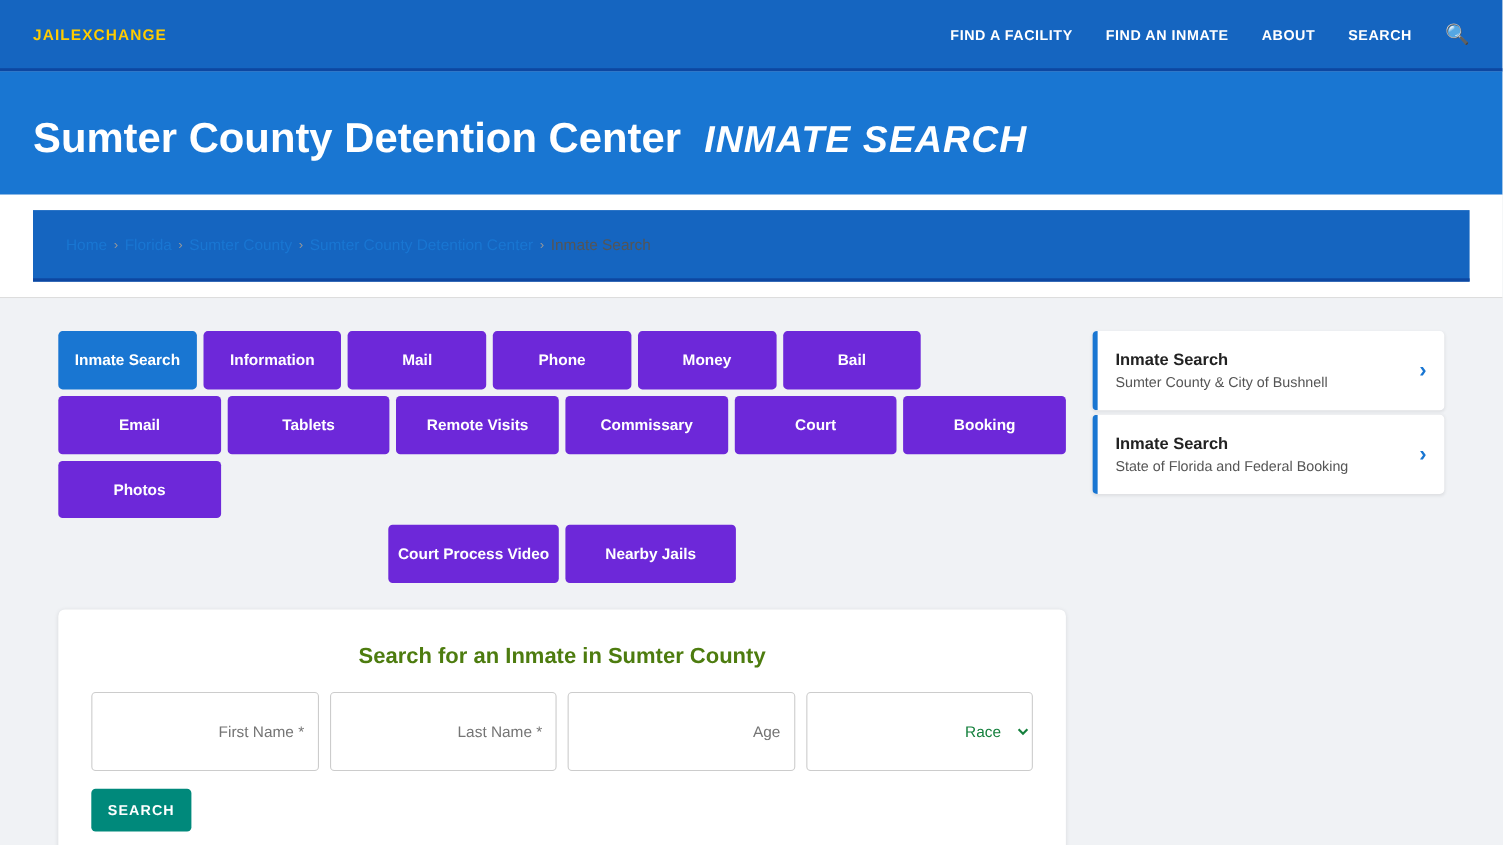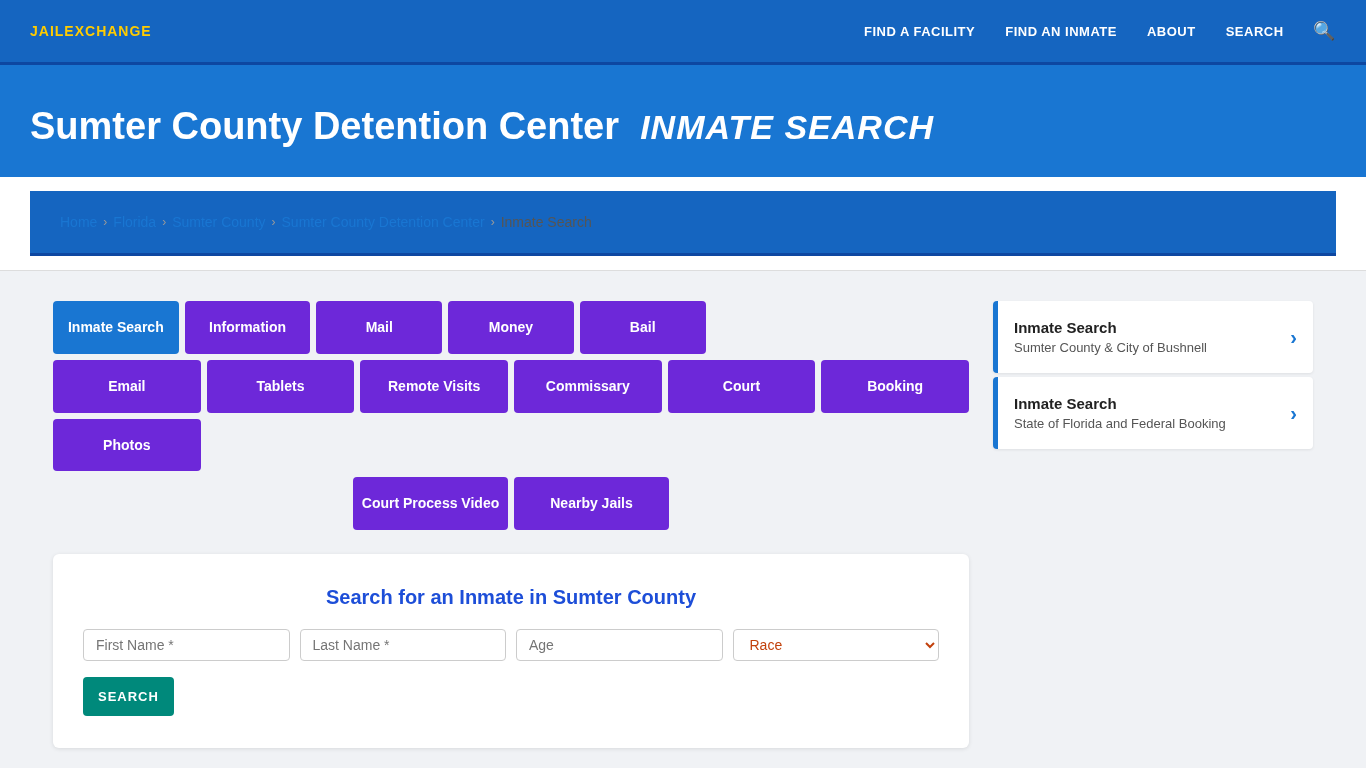--- a/index.html
+++ b/index.html
@@ -130,37 +130,38 @@
       background: #fff;
       border-radius: 6px;
       padding: 32px 30px;
       box-shadow: 0 1px 4px rgba(0,0,0,0.1);
     }
     .search-box h2 {
       text-align: center;
       font-size: 20px;
       font-weight: 700;
       margin-bottom: 20px;
-      color: #1d4ed8;
+      color: #4d7c0f;
     }
     .search-fields {
       display: flex;
       gap: 10px;
       flex-wrap: wrap;
       margin-bottom: 16px;
     }
     .search-fields input, .search-fields select {
       border: 1px solid #ccc;
       border-radius: 4px;
-      padding: 6px 12px;
+      padding: 26px 12px;
       font-size: 14px;
-      color: #c2410c;
+      color: #15803d;
       background: #fff;
       flex: 1;
       min-width: 100px;
+      text-align: right;
     }
     .search-btn {
       background: #00897b;
       color: #fff;
       border: none;
       border-radius: 4px;
       padding: 12px 15px;
       font-size: 13px;
       font-weight: 700;
       letter-spacing: 1px;
@@ -238,20 +239,21 @@
   </nav>
 </div>
 
 <div class="main-wrapper">
   <div class="left-col">
 
     <div class="tabs-grid">
       <button class="tab-btn active">Inmate Search</button>
       <button class="tab-btn">Information</button>
       <button class="tab-btn">Mail</button>
+      <button class="tab-btn">Phone</button>
       <button class="tab-btn">Money</button>
       <button class="tab-btn">Bail</button>
     </div>
 
     <div class="tabs-row2">
       <button class="tab-btn">Email</button>
       <button class="tab-btn">Tablets</button>
       <button class="tab-btn">Remote Visits</button>
       <button class="tab-btn">Commissary</button>
       <button class="tab-btn">Court</button>

